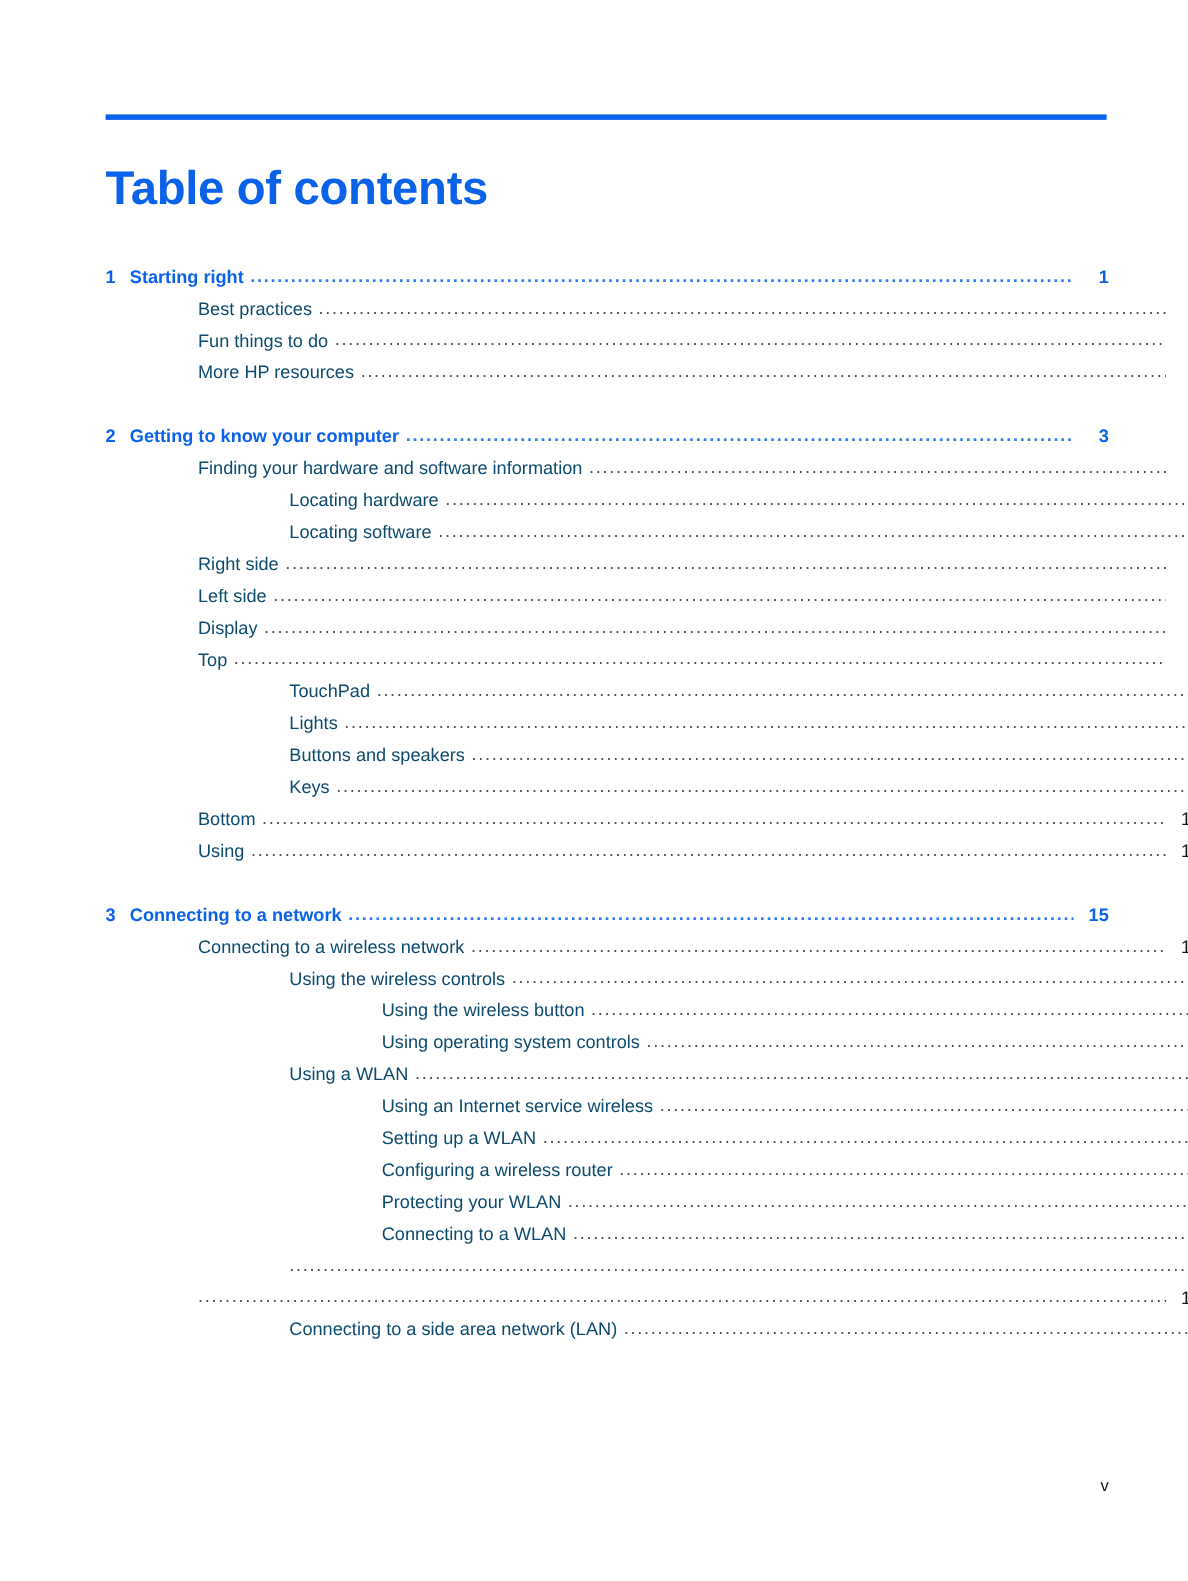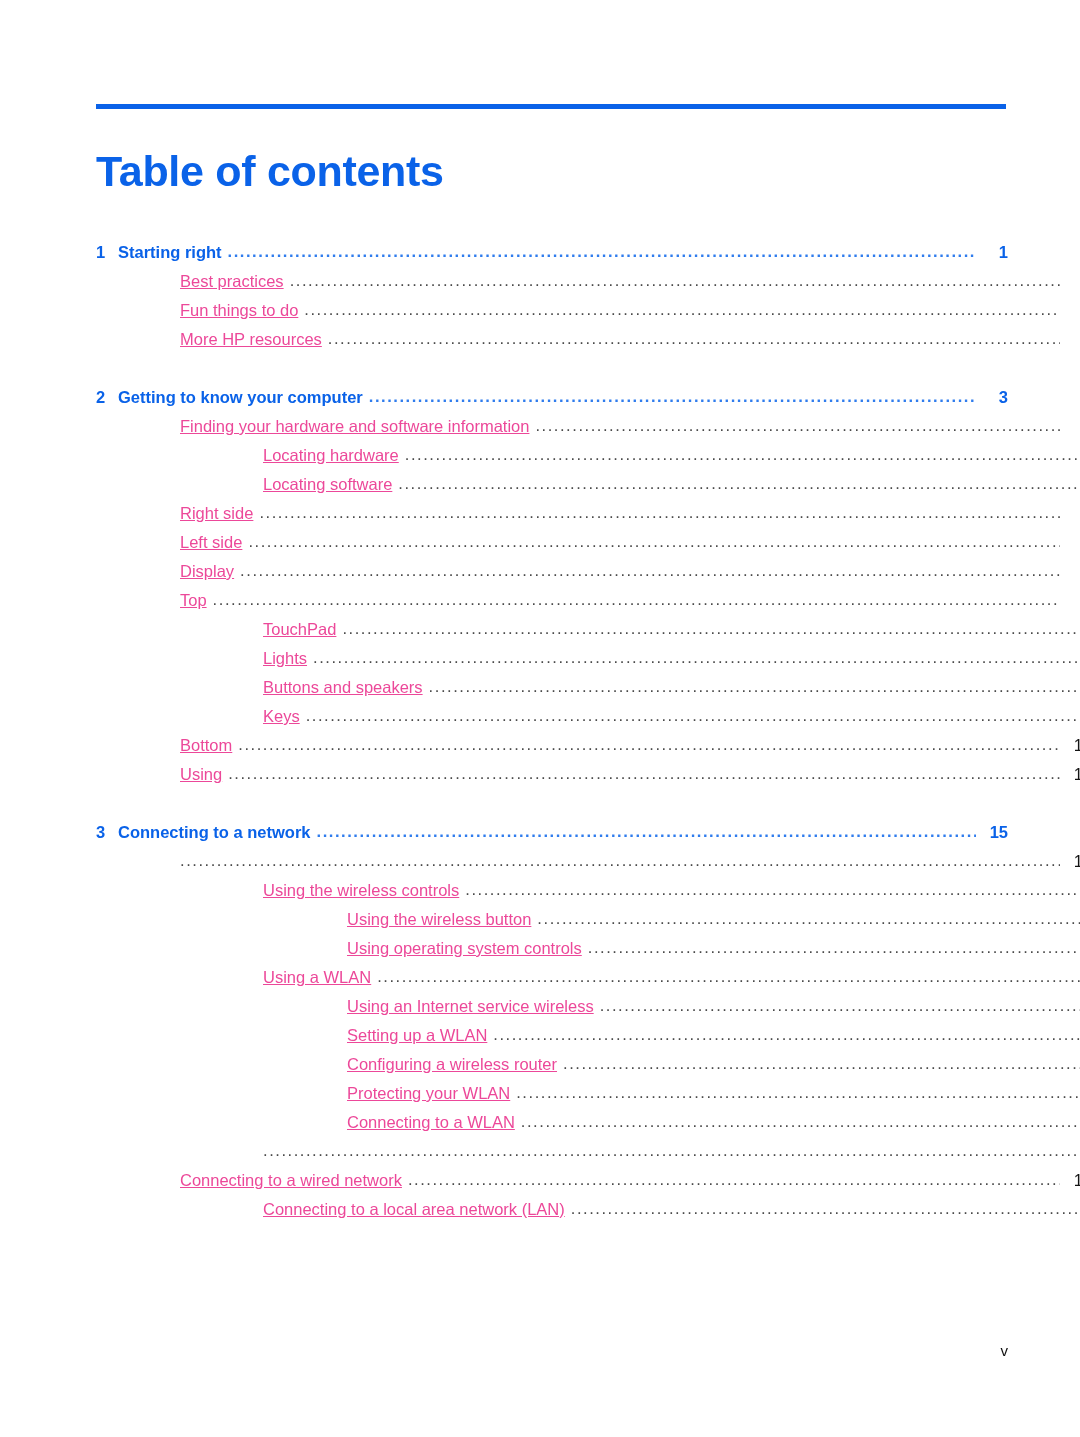--- a/index.html
+++ b/index.html
@@ -98,21 +98,21 @@
   .lvl-chapter .leader { color: #2f7ced; }
   .lvl-chapter .pg { color: #0a62e8; font-weight: bold; }
 
   
   .ind-1 { padding-left: 0px; }
   .ind-2 { padding-left: 84px; }
   .ind-3 { padding-left: 167px; }
   .ind-4 { padding-left: 251px; }
 
   .lvl-body .leader { color: #4a4a4a; }
-  .lvl-body .label { color: #ec4899; text-decoration: underline; }
+  .lvl-body .label { color: #0c4a6e; }
   .lvl-body .pg { color: #141414; }
 
   
   .folio {
     position: absolute;
     left: 0;
     top: 1342px;
     width: 1008px;
     text-align: right;
     font-size: 15px;
@@ -215,20 +215,21 @@
         <span class="leader">...................................................................................................................................................................................................................................................................</span>
         <span class="pg">14</span>
       </div>
       <div class="toc-row ind-1 lvl-chapter gap-before">
         <span class="num">3</span>
         <span class="label">Connecting to a network</span>
         <span class="leader">...................................................................................................................................................................................................................................................................</span>
         <span class="pg">15</span>
       </div>
       <div class="toc-row ind-2 lvl-body">
+        <span class="label">Connecting to a wireless network</span>
         <span class="leader">...................................................................................................................................................................................................................................................................</span>
         <span class="pg">15</span>
       </div>
       <div class="toc-row ind-3 lvl-body">
         <span class="label">Using the wireless controls</span>
         <span class="leader">...................................................................................................................................................................................................................................................................</span>
       </div>
       <div class="toc-row ind-4 lvl-body">
         <span class="label">Using the wireless button</span>
         <span class="leader">...................................................................................................................................................................................................................................................................</span>
@@ -258,25 +259,24 @@
         <span class="leader">...................................................................................................................................................................................................................................................................</span>
       </div>
       <div class="toc-row ind-4 lvl-body">
         <span class="label">Connecting to a WLAN</span>
         <span class="leader">...................................................................................................................................................................................................................................................................</span>
       </div>
       <div class="toc-row ind-3 lvl-body">
         <span class="leader">...................................................................................................................................................................................................................................................................</span>
       </div>
       <div class="toc-row ind-2 lvl-body">
-        <span class="label">Connecting to a wired network</span>
         <span class="leader">...................................................................................................................................................................................................................................................................</span>
         <span class="pg">18</span>
       </div>
       <div class="toc-row ind-3 lvl-body">
-        <span class="label">Connecting to a local area network (LAN)</span>
+        <span class="label">Connecting to a side area network (LAN)</span>
         <span class="leader">...................................................................................................................................................................................................................................................................</span>
       </div>
     </div>
 
   <div class="folio">v</div>
 
 </div>
 
 </body></html>

